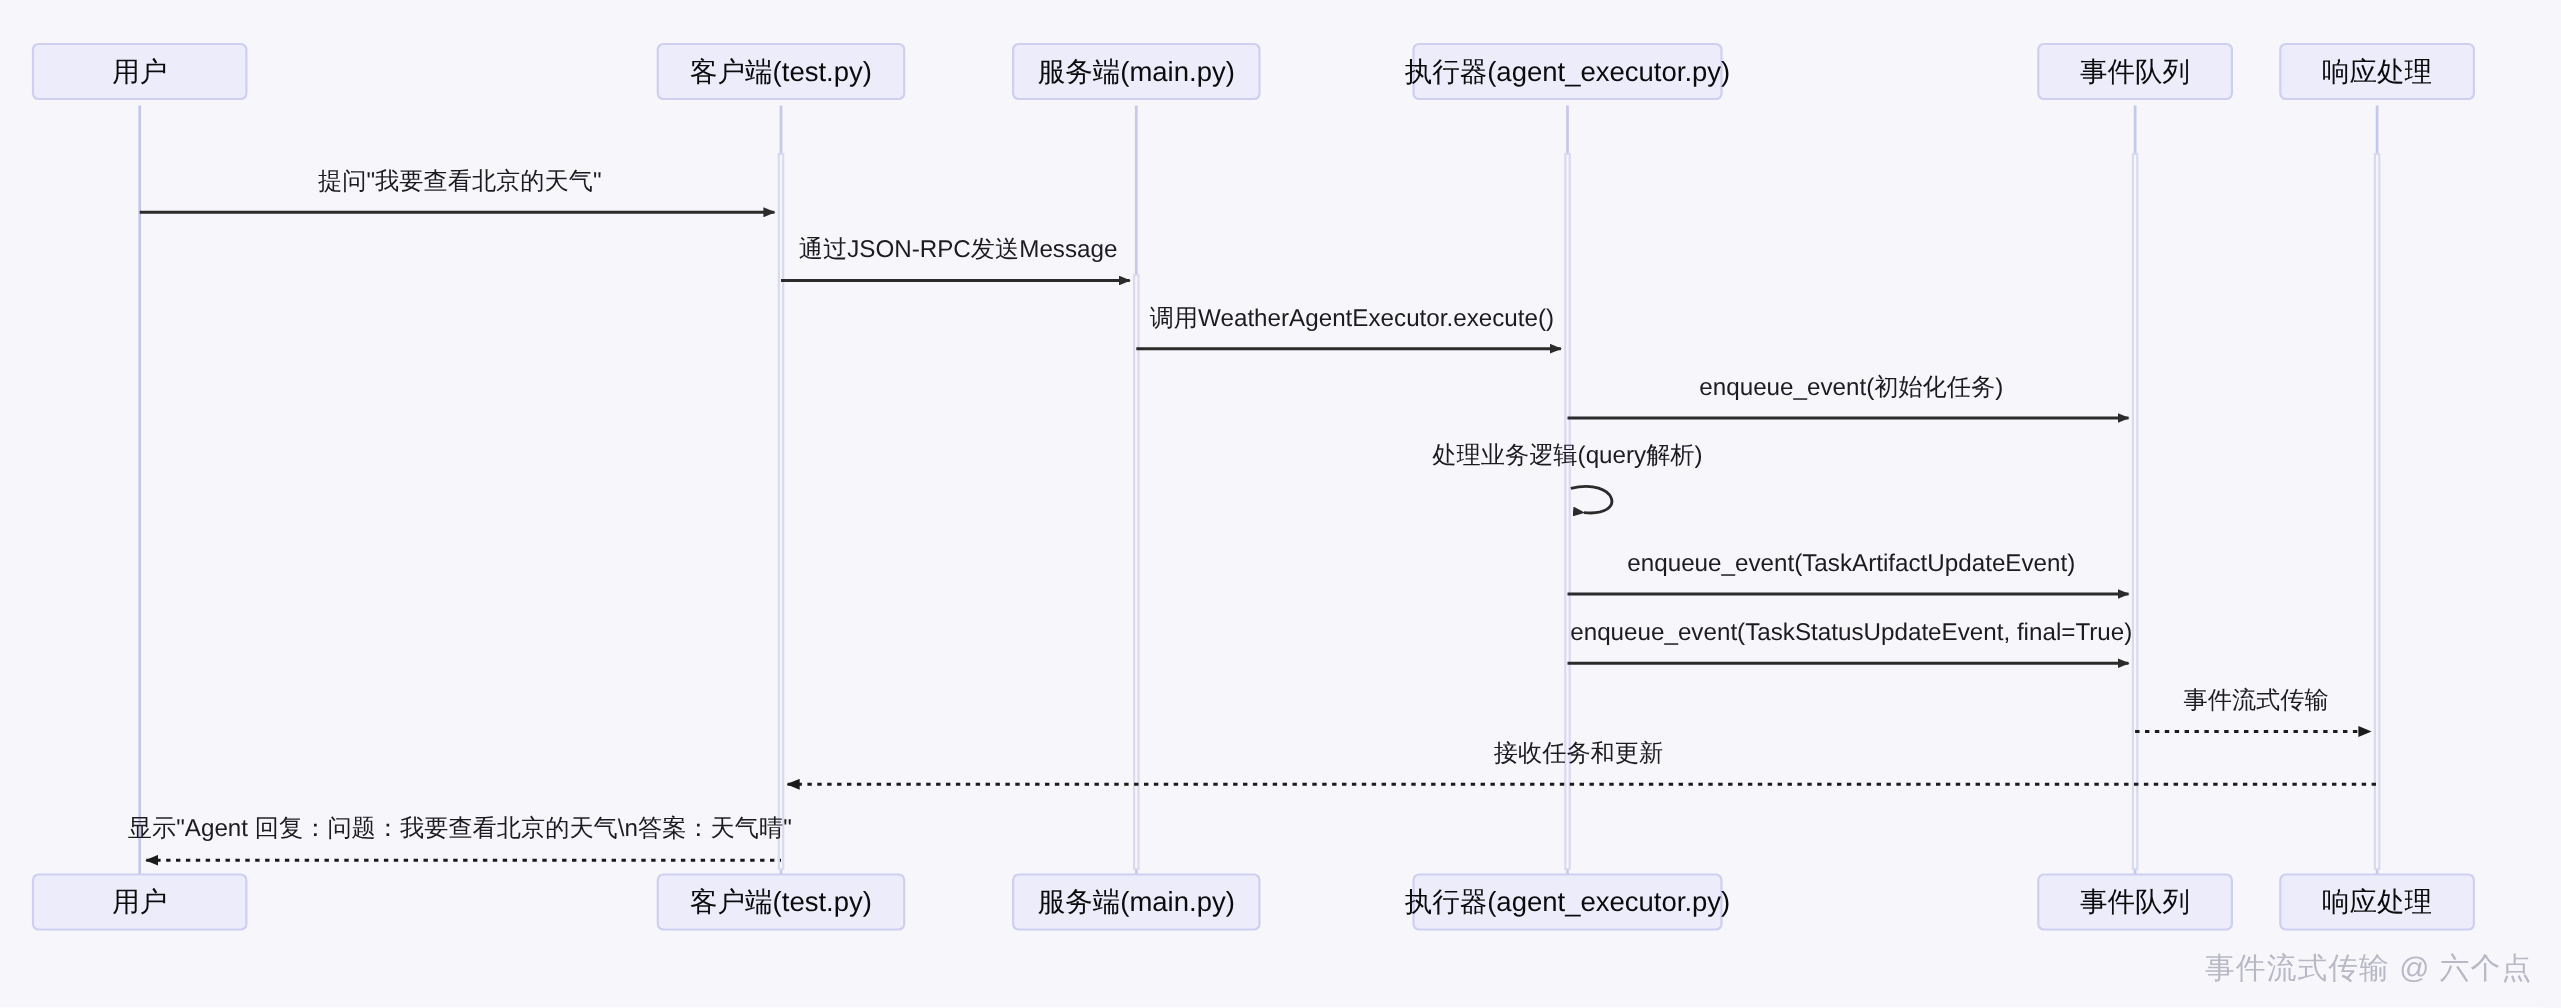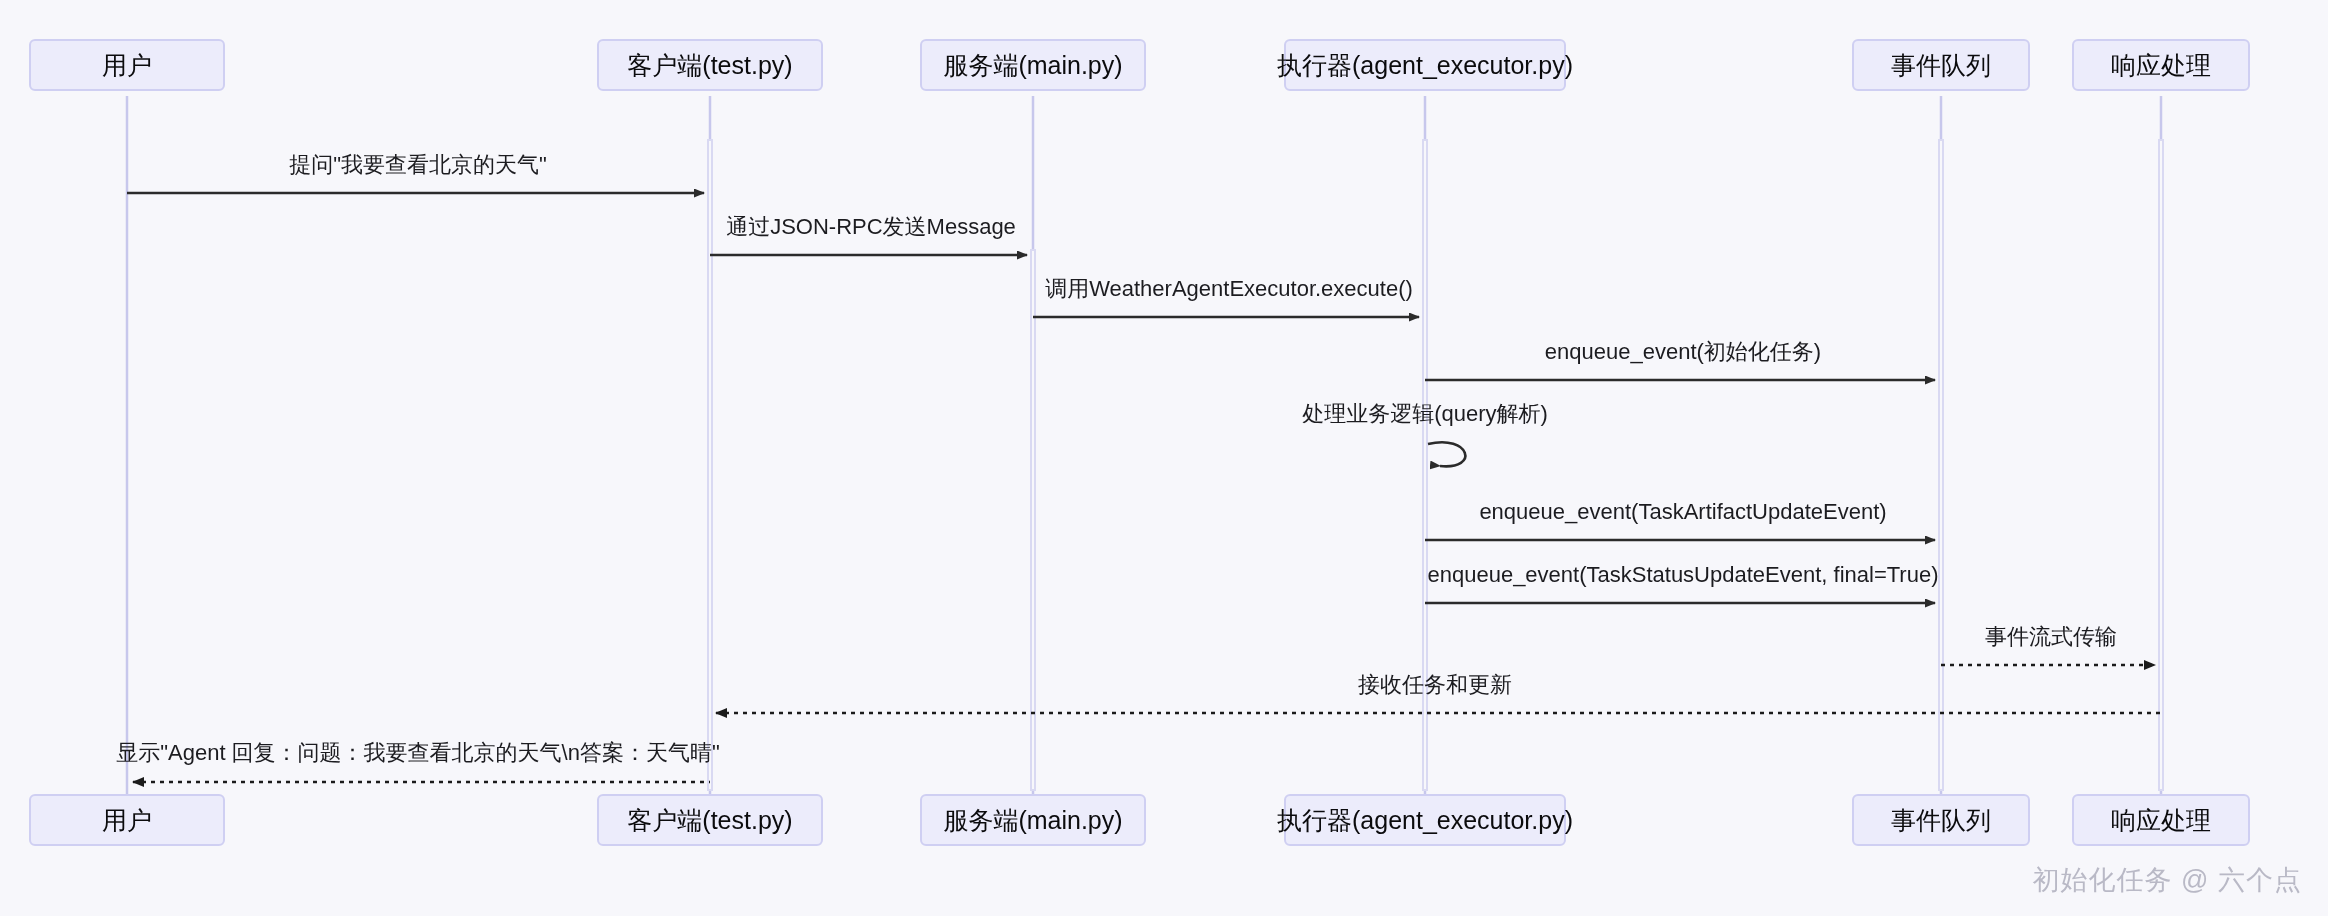--- a/index.html
+++ b/index.html
@@ -215,14 +215,14 @@
     <g>
       <rect class="actor-box" x="1853" y="795" width="176" height="50" rx="5"></rect>
       <text class="actor-label" x="1941" y="822">事件队列</text>
     </g>
     <g>
       <rect class="actor-box" x="2073" y="795" width="176" height="50" rx="5"></rect>
       <text class="actor-label" x="2161" y="822">响应处理</text>
     </g>
   </svg>
 
-  <div class="watermark">初始化任务 @ 六个点</div>
+  <div class="watermark">事件流式传输 @ 六个点</div>
 </div>
 
 </body></html>

